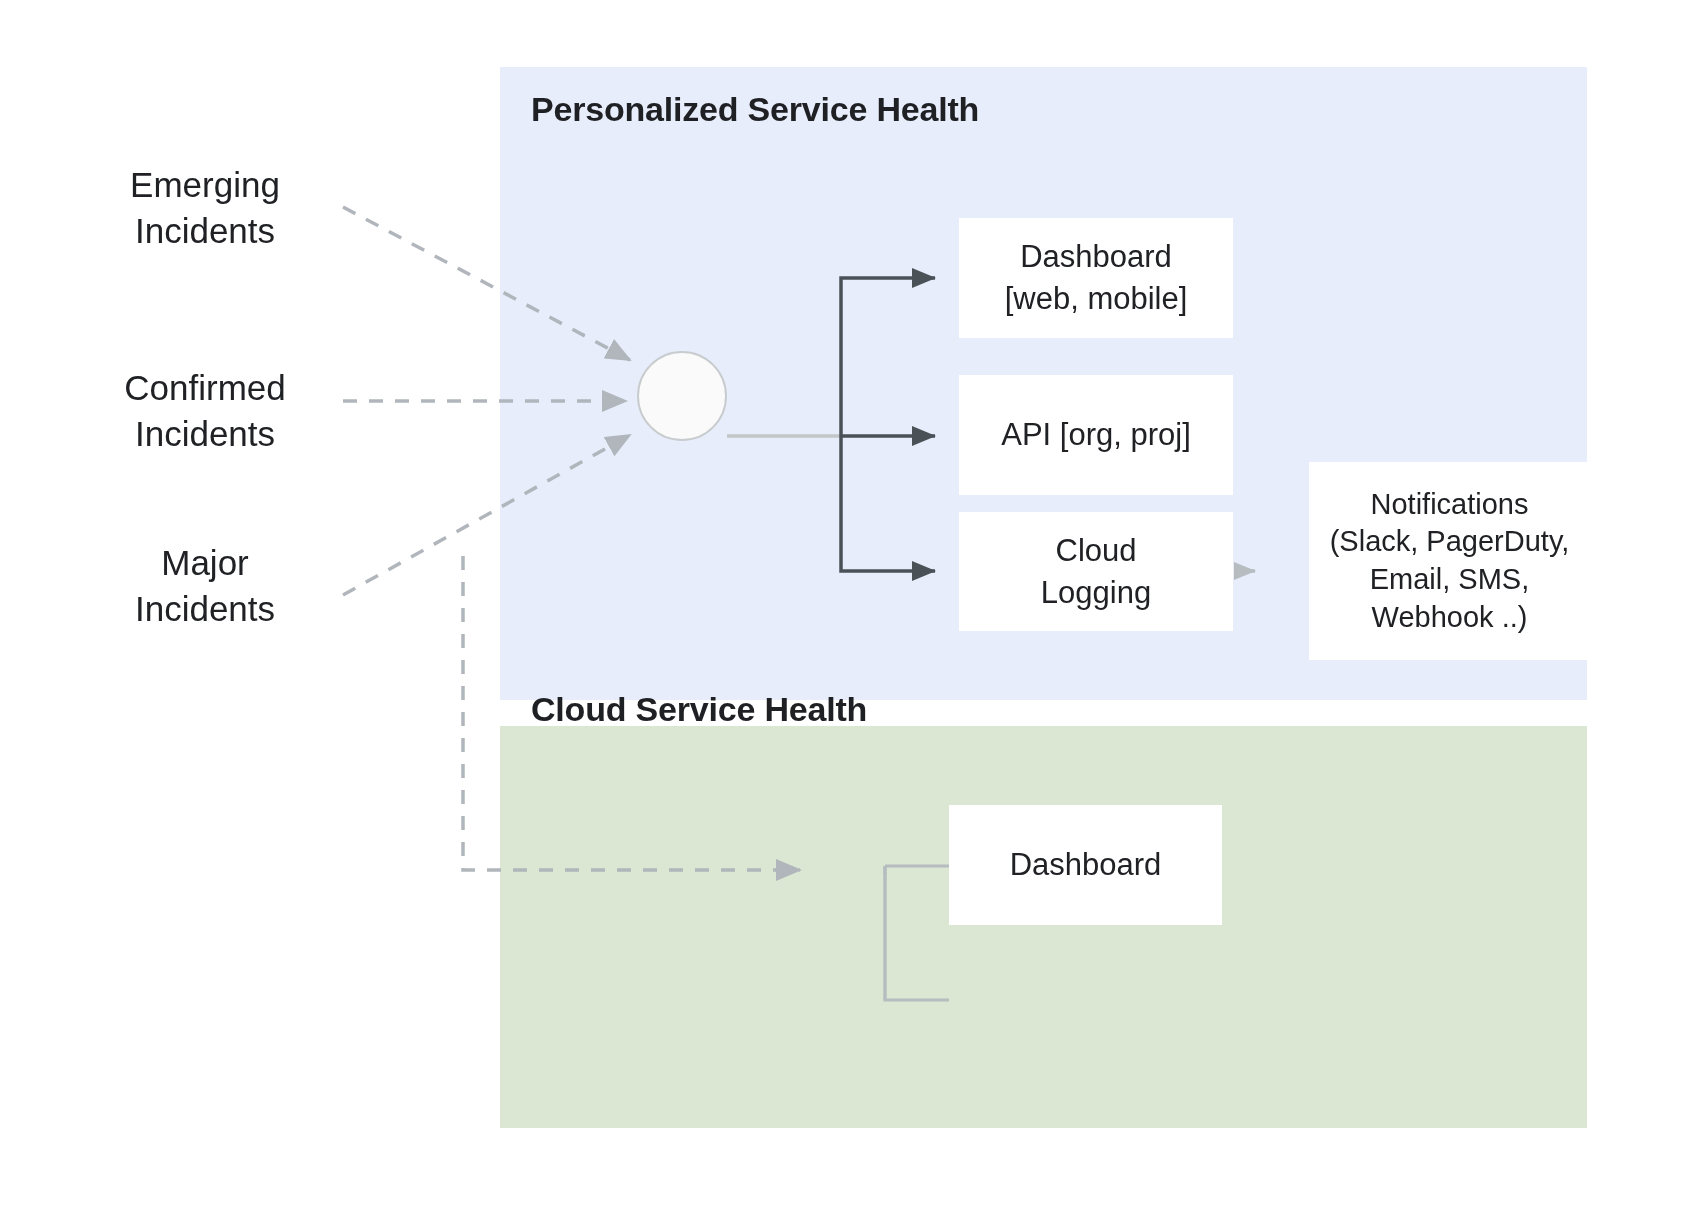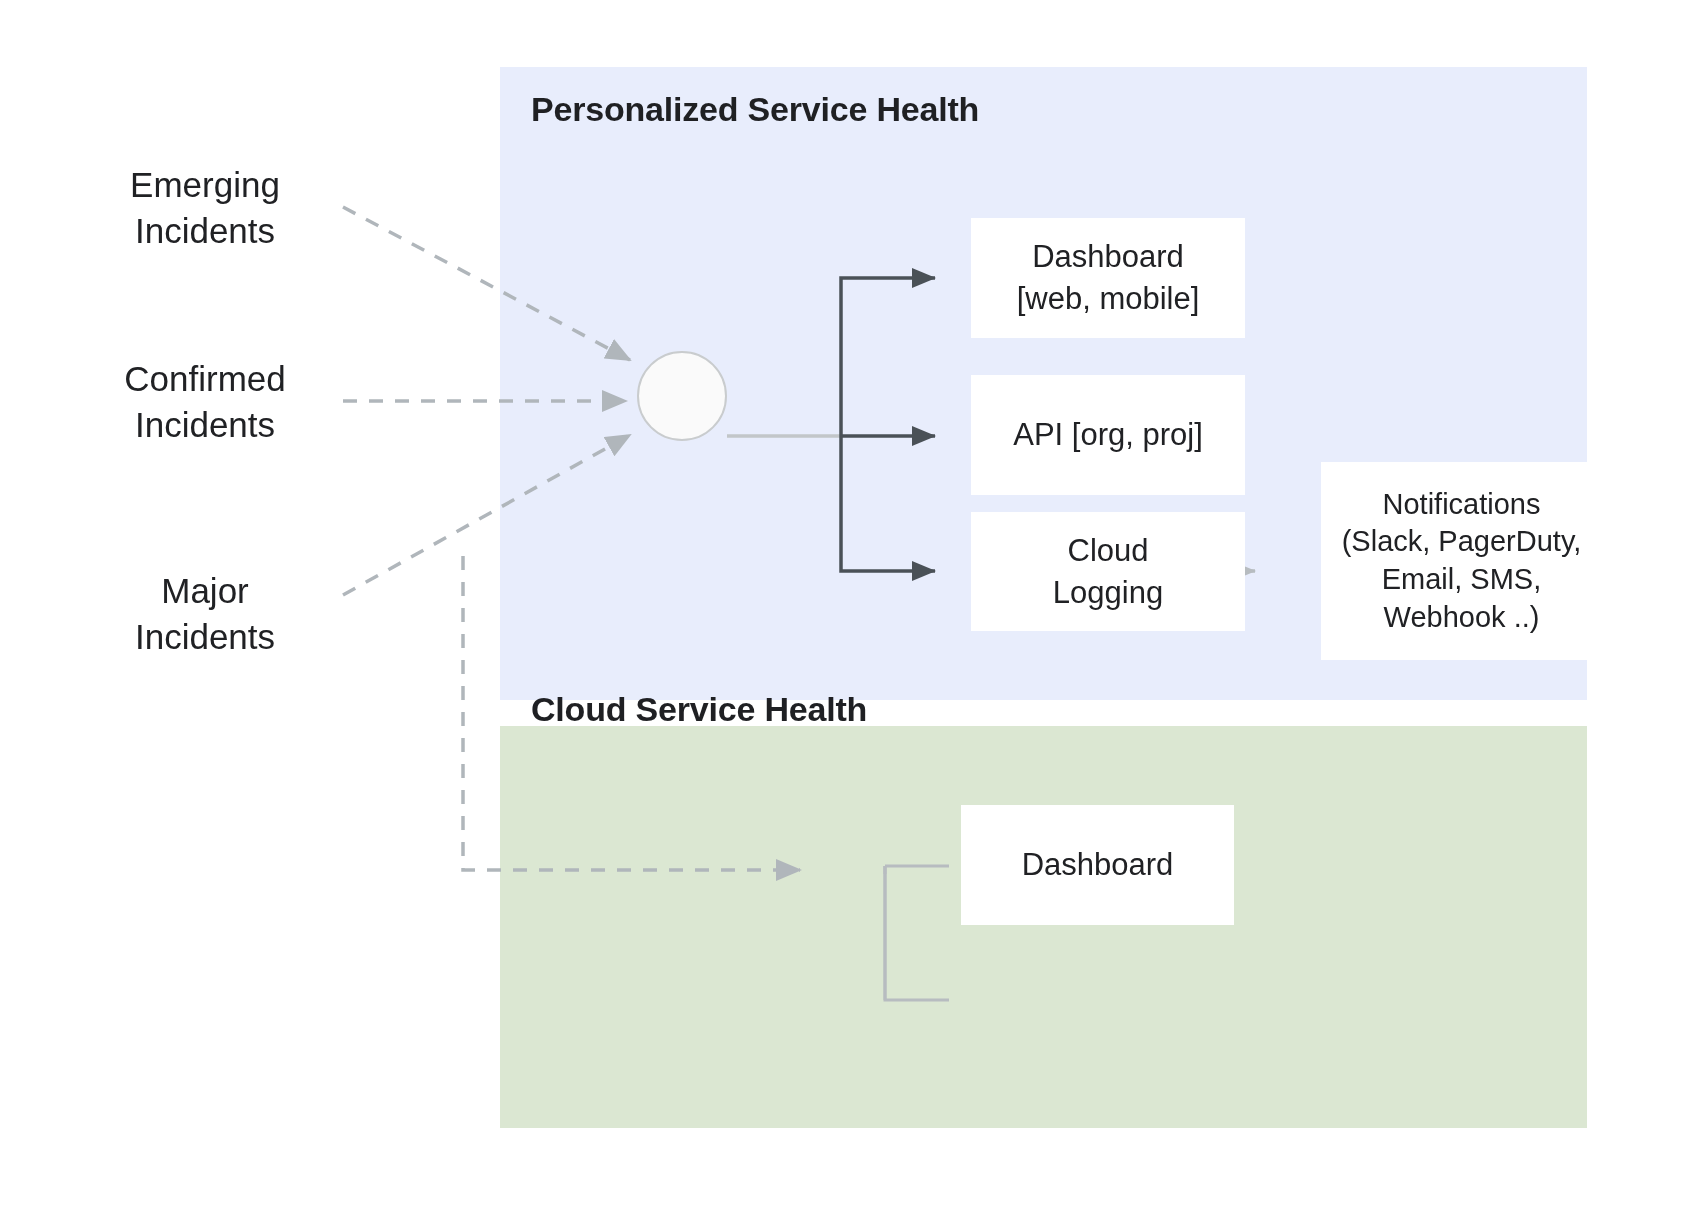--- a/index.html
+++ b/index.html
@@ -29,21 +29,20 @@
     background:#ffffff;
     display:flex;
     align-items:center;
     justify-content:center;
     text-align:center;
     font-size:31px;
     line-height:1.35;
     color:#202124;
     box-sizing:border-box;
     padding:4px 10px;
-    margin-left:12px;
   }
   .node-box.small{font-size:29px;line-height:1.3;}
 
   .src-label{
     position:absolute;
     font-size:35px;
     line-height:1.32;
     text-align:center;
     color:#202124;
     white-space:pre-line;
@@ -130,24 +129,24 @@
       <path d="M885,866 L885,866" fill="none" stroke="#b7bcc0" stroke-width="3"></path>
       <path d="M885,866 L885,866" fill="none" stroke="#b7bcc0" stroke-width="3"></path>
       <path d="M885,866 L885,1000 L949,1000" fill="none" stroke="#b7bcc0" stroke-width="3"></path>
       <path d="M885,866 L949,866" fill="none" stroke="#b7bcc0" stroke-width="3"></path>
     </g>
   </svg>
 
   <div class="src-label" style="left:60px;top:162px;width:290px;text-align:center;">Emerging
 Incidents</div>
 
-  <div class="src-label" style="left:60px;top:356px;width:290px;">Confirmed
+  <div class="src-label" style="left:60px;top:365px;width:290px;">Confirmed
 Incidents</div>
 
-  <div class="src-label" style="left:60px;top:568px;width:290px;">Major
+  <div class="src-label" style="left:60px;top:540px;width:290px;">Major
 Incidents</div>
 
   <div class="hub" style="left:637px;top:351px;width:90px;height:90px;"></div>
 
   <div class="node-box" style="left:959px;top:218px;width:274px;height:120px;white-space:pre-line;">Dashboard
 [web, mobile]</div>
 
   <div class="node-box" style="left:959px;top:512px;width:274px;height:119px;white-space:pre-line;">Cloud
 Logging</div>
 

